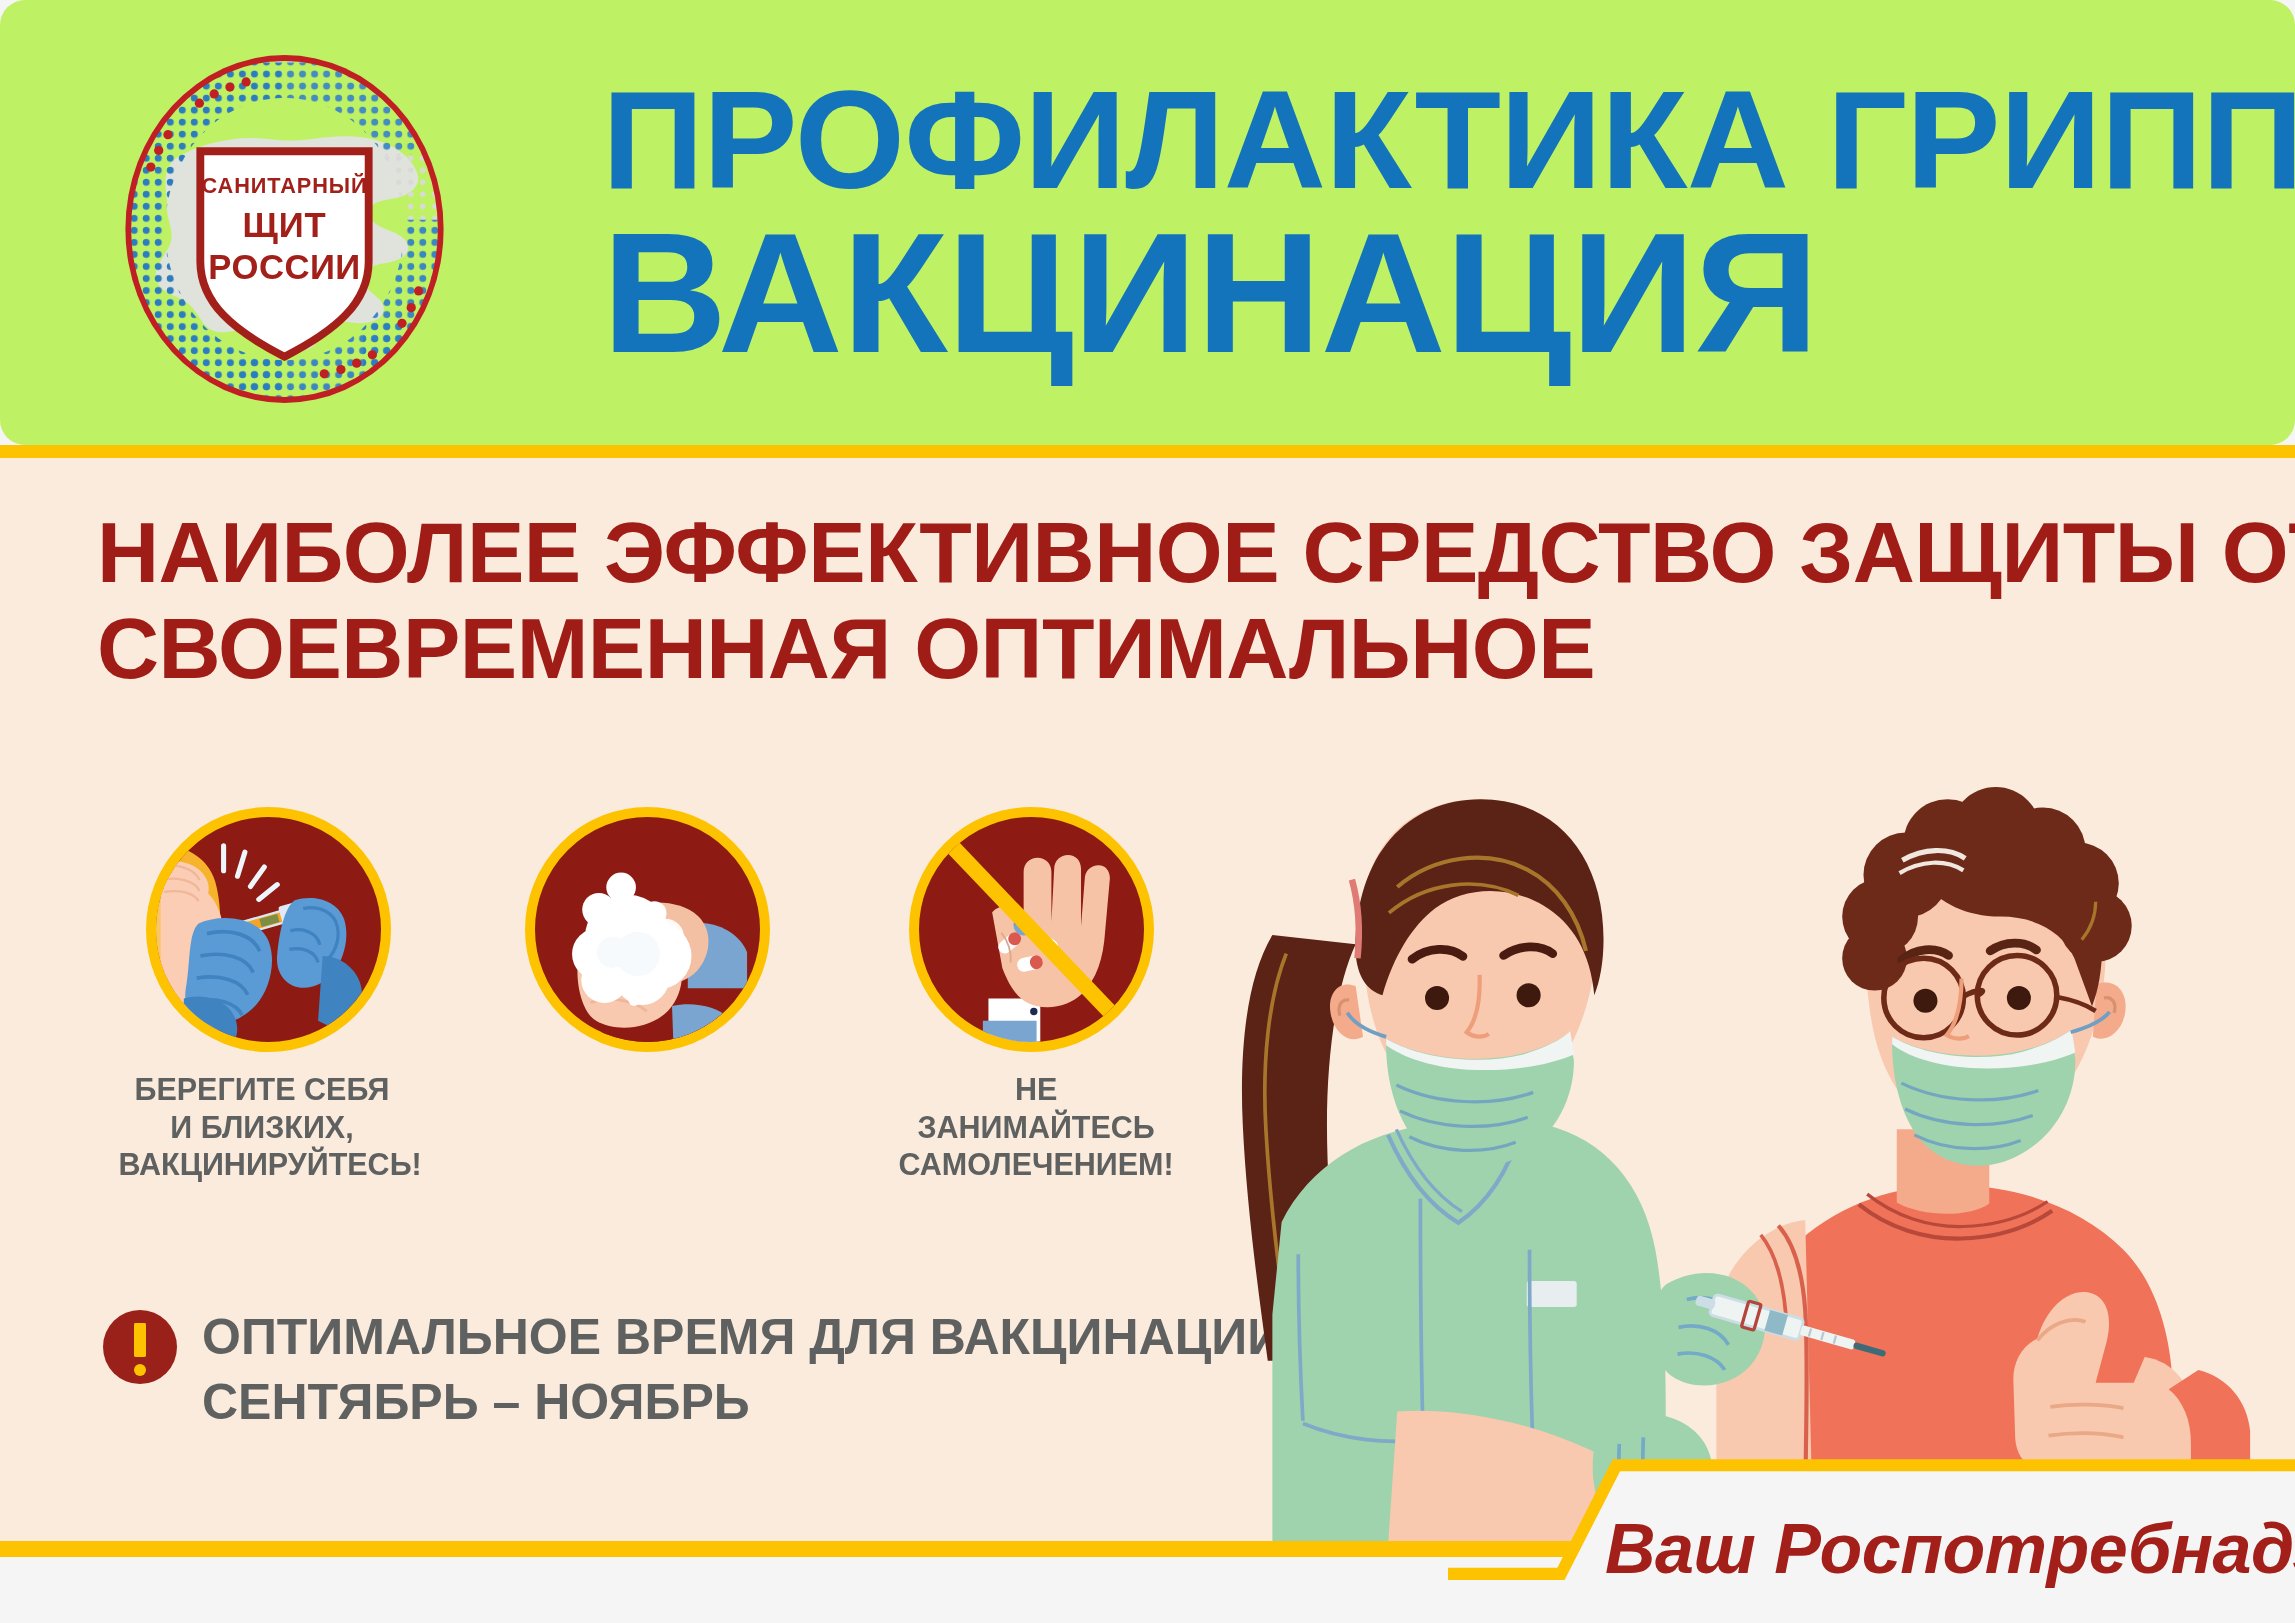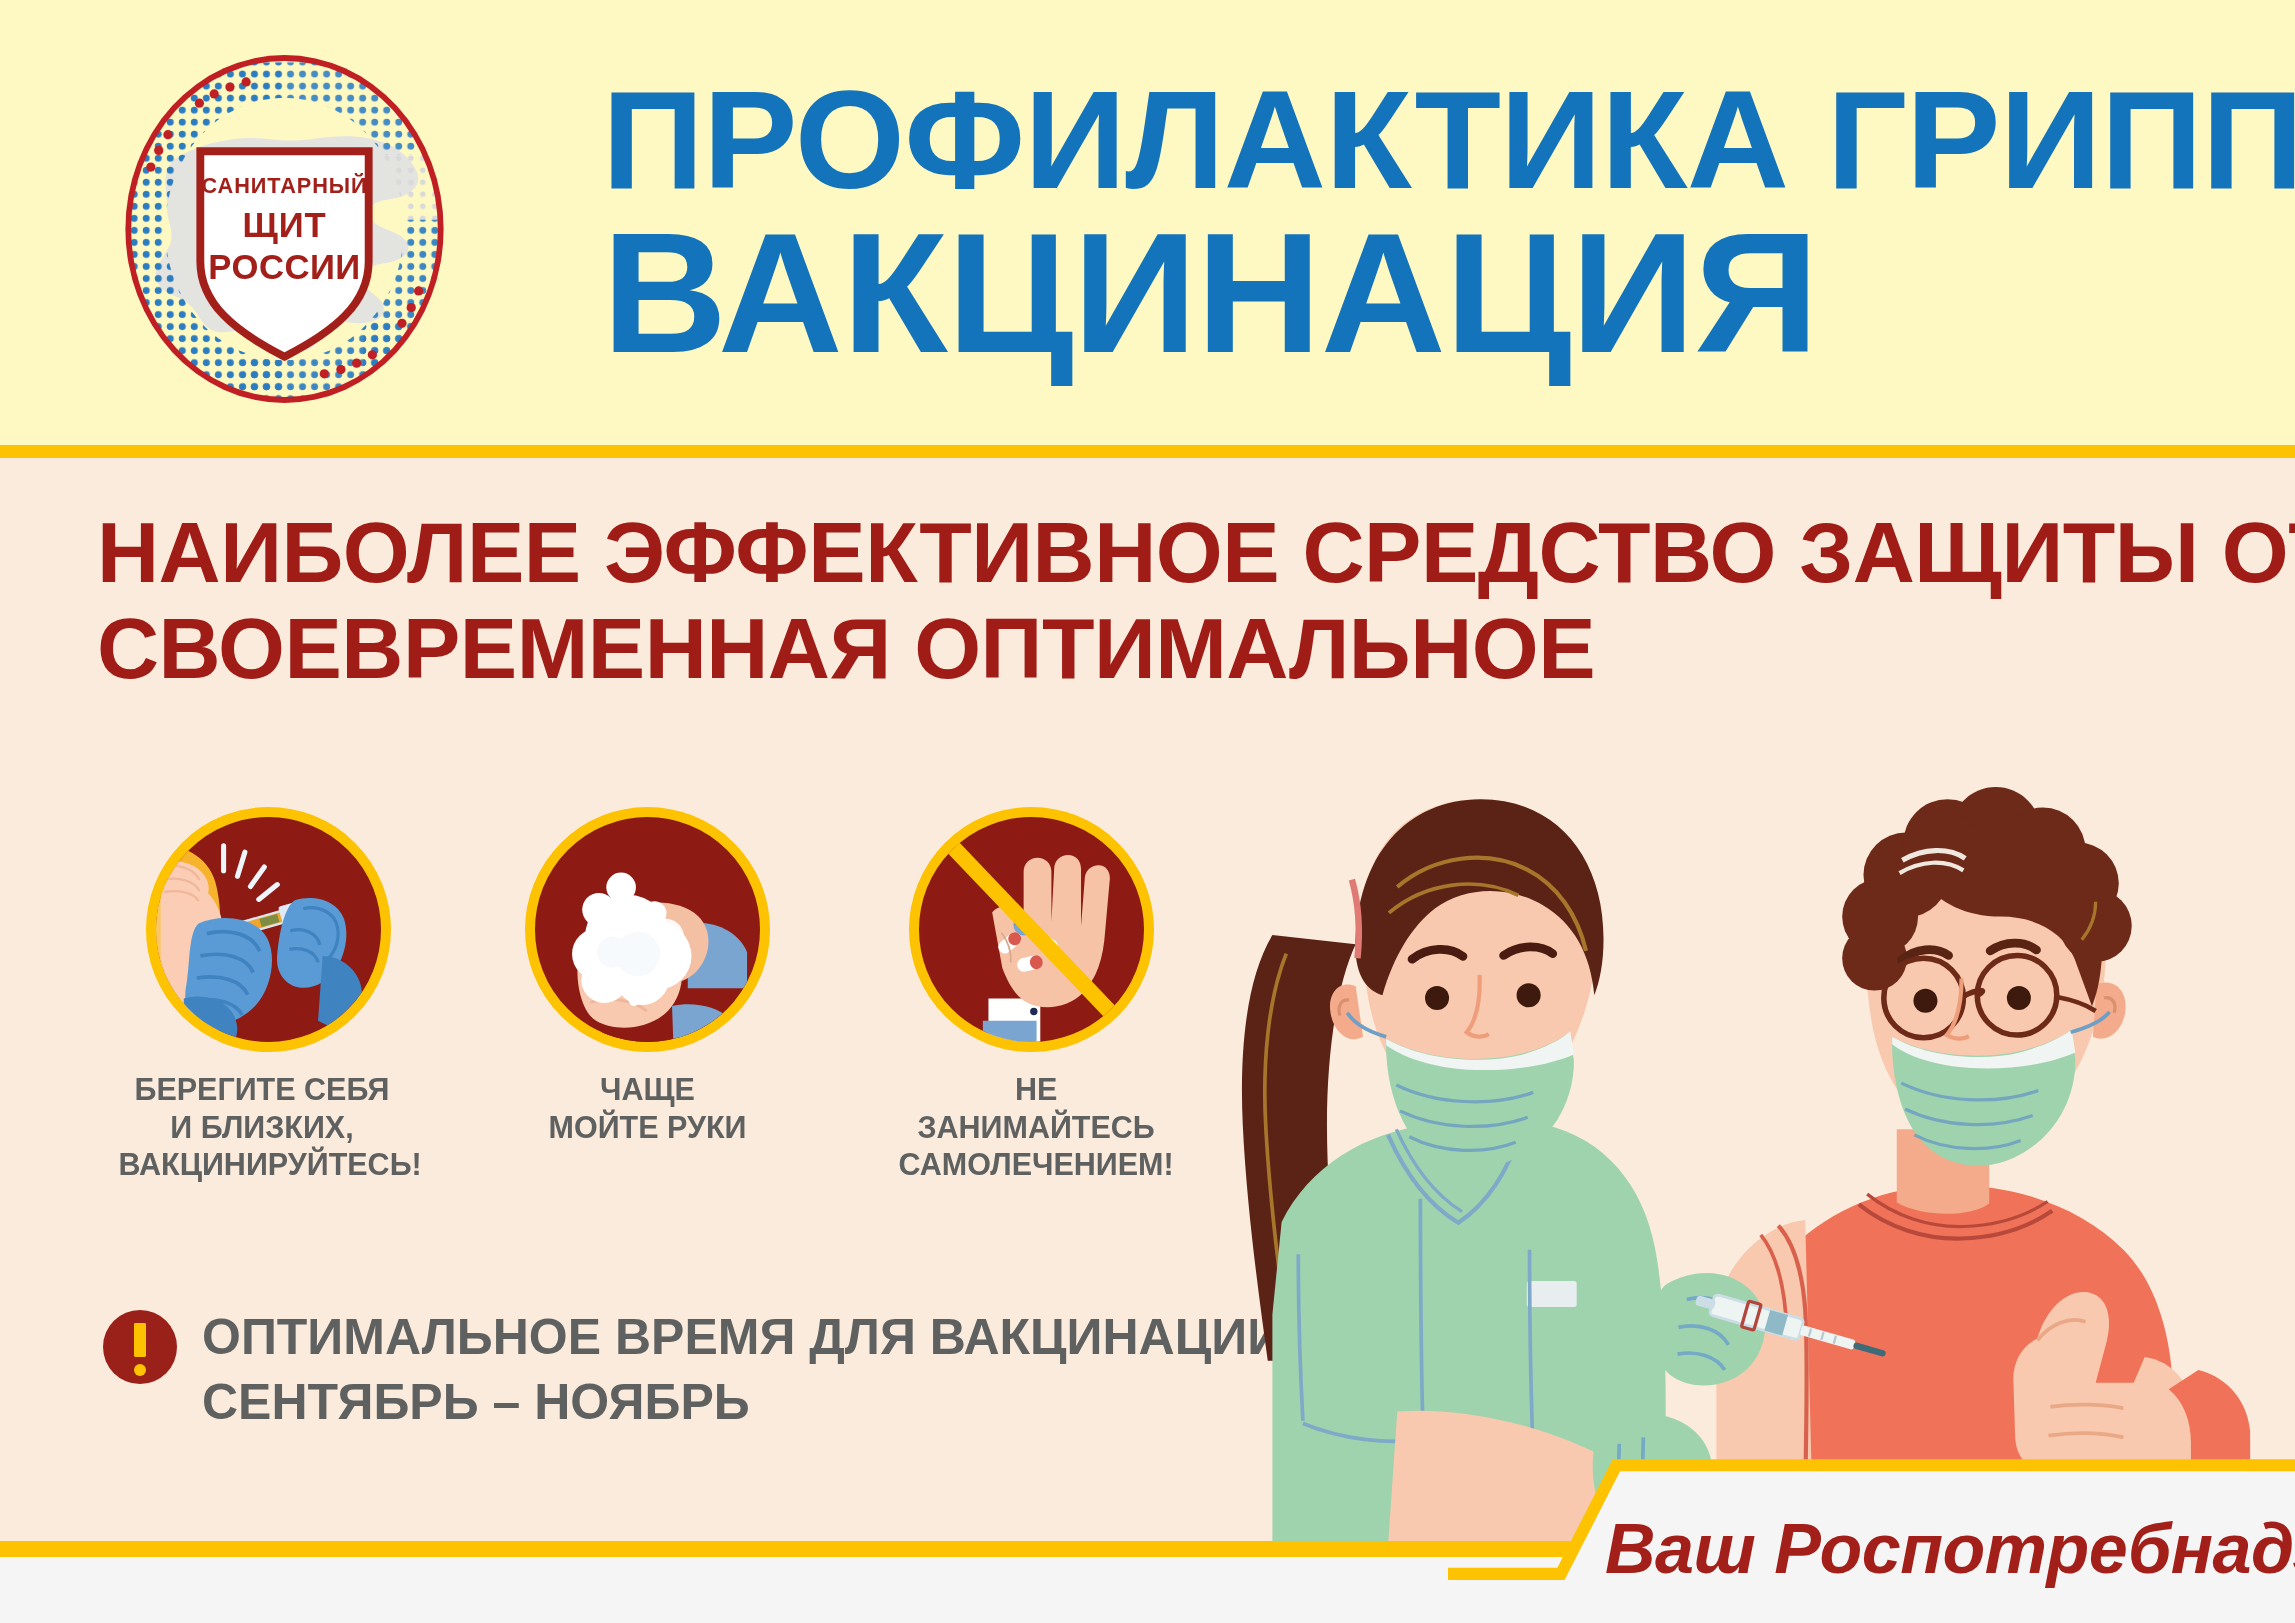--- a/index.html
+++ b/index.html
@@ -7,21 +7,22 @@
   .poster{
     position:relative;
     width:2295px;height:1623px;
     background:#f5f5f5;
     font-family:"Liberation Sans", sans-serif;
     overflow:hidden;
   }
   
   .header{
     position:absolute;left:0;top:0;width:2295px;height:445px;
-    background:#fef9c3;
+    background:#bef264;
+    border-radius:25px;
   }
   .header-rule{
     position:absolute;left:0;top:445px;width:2295px;height:13px;
     background:#fdc300;
   }
   .logo{
     position:absolute;left:104px;top:44px;width:361px;height:370px;
   }
   .logo svg{width:100%;height:100%;display:block;}
   .title{
@@ -334,22 +335,20 @@
             <circle cx="258" cy="208" r="26"></circle>
             <circle cx="216" cy="370" r="20"></circle>
             <circle cx="214" cy="396" r="12"></circle>
           </g>
           <g fill="#f4f8fb" opacity="0.75">
             <circle cx="222" cy="296" r="48"></circle>
             <circle cx="168" cy="292" r="34"></circle>
           </g>
         </svg>
       </div>
-      <div class="caption">ЧАЩЕ
-МОЙТЕ РУКИ</div>
     </div>
 
     <div class="icon-block b3">
       <div class="circle">
         <svg viewBox="0 0 486 486" xmlns="http://www.w3.org/2000/svg">
 
           <path d="M150 392 L262 392 L262 486 L150 486 Z" fill="#ffffff"></path>
           <path d="M138 440 L254 440 L254 486 L138 486 Z" fill="#7aa5d0"></path>
           <circle cx="248" cy="420" r="8" fill="#1d2a52"></circle>
 

